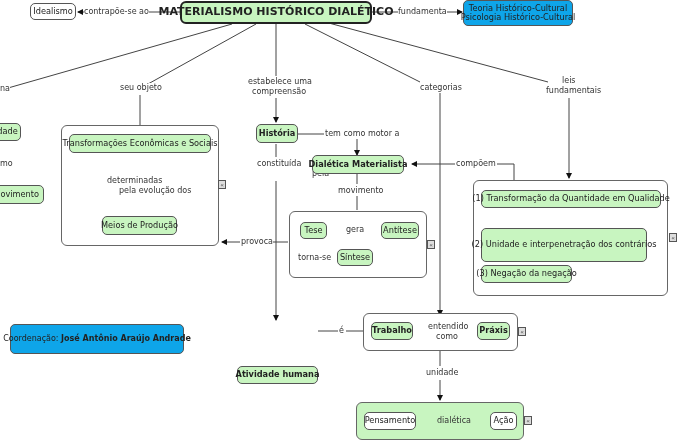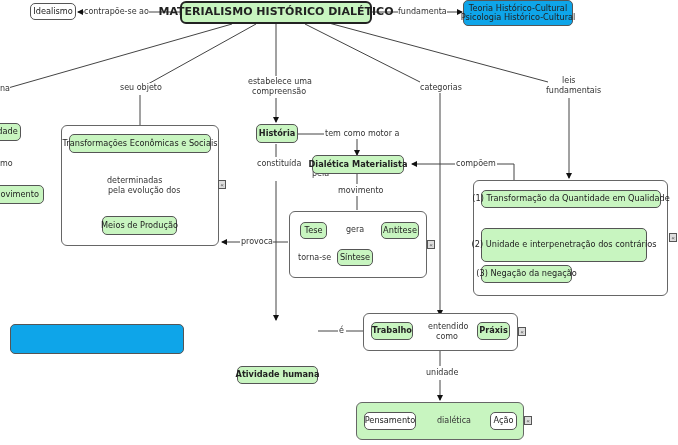--- a/index.html
+++ b/index.html
@@ -100,21 +100,21 @@
 
 <div class="label" style="left:0px;top:84px;">na</div>
 <div class="node" style="left:-6px;top:123px;width:27px;height:18px;">dade</div>
 <div class="label" style="left:0px;top:159px;">mo</div>
 <div class="node" style="left:-6px;top:185px;width:50px;height:19px;justify-content:flex-end;">Movimento</div>
 
 <div class="label" style="left:120px;top:83px;">seu objeto</div>
 <div class="group" style="left:61px;top:125px;width:158px;height:121px;"></div>
 <div class="node" style="left:69px;top:134px;width:142px;height:19px;">Transformações Econômicas e Sociais</div>
 <div class="label" style="left:107px;top:176px;">determinadas</div>
-<div class="label" style="left:108px;top:186px;">pela evolução dos</div>
+<div class="label" style="left:119px;top:186px;">pela evolução dos</div>
 <div class="node" style="left:102px;top:216px;width:75px;height:19px;">Meios de Produção</div>
 <div class="collapse" style="left:218px;top:180px;">«</div>
 
 <div class="label" style="left:248px;top:77px;">estabelece uma</div>
 <div class="label" style="left:252px;top:87px;">compreensão</div>
 
 <div class="node bold" style="left:256px;top:124px;width:42px;height:19px;">História</div>
 <div class="label" style="left:325px;top:129px;">tem como motor a</div>
 <div class="label" style="left:257px;top:159px;">constituída</div>
 <div class="label" style="left:268px;top:169px;padding-left:44px;">pela</div>
@@ -136,20 +136,21 @@
 <div class="collapse" style="left:427px;top:240px;">«</div>
 <div class="label" style="left:241px;top:237px;">provoca</div>
 
 <div class="group" style="left:473px;top:180px;width:195px;height:116px;"></div>
 <div class="node" style="left:481px;top:190px;width:180px;height:18px;">(1) Transformação da Quantidade em Qualidade</div>
 <div class="node" style="left:481px;top:228px;width:166px;height:34px;">(2) Unidade e interpenetração dos contrários</div>
 <div class="node" style="left:481px;top:265px;width:91px;height:18px;">(3) Negação da negação</div>
 <div class="collapse" style="left:669px;top:233px;">«</div>
 
 <div class="node yellow credit" style="left:10px;top:324px;width:174px;height:30px;flex-direction:column;font-size:8px;">
+  <div><span>Coordenação:</span> <span class="b">José Antônio Araújo Andrade</span></div>
 </div>
 
 <div class="node bold" style="left:237px;top:322px;width:81px;height:18px;margin-top:44px;">Atividade humana</div>
 <div class="label" style="left:339px;top:326px;">é</div>
 
 <div class="group" style="left:363px;top:313px;width:155px;height:38px;"></div>
 <div class="node bold" style="left:371px;top:322px;width:42px;height:18px;">Trabalho</div>
 <div class="label nobg" style="left:428px;top:322px;">entendido</div>
 <div class="label nobg" style="left:436px;top:332px;">como</div>
 <div class="node bold" style="left:477px;top:322px;width:33px;height:18px;">Práxis</div>

